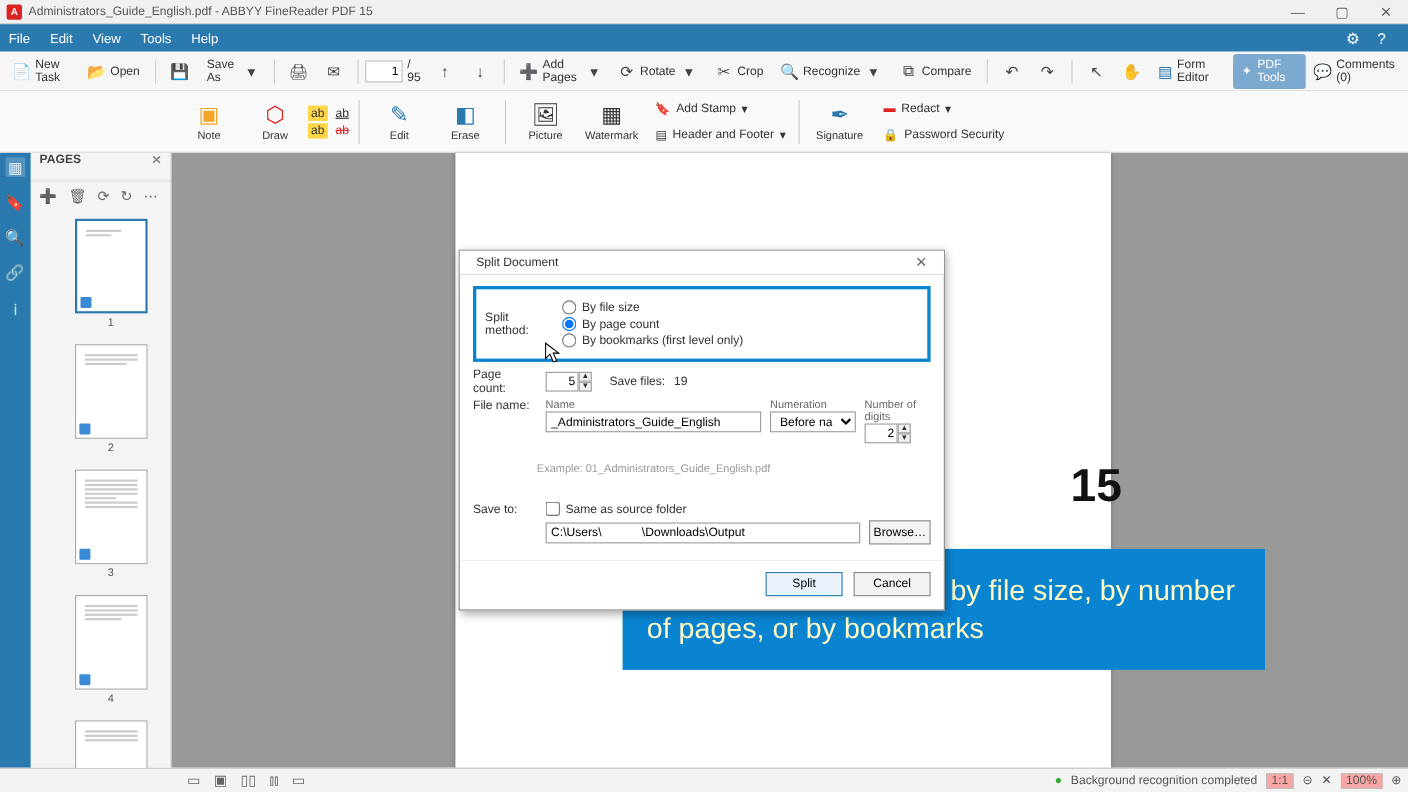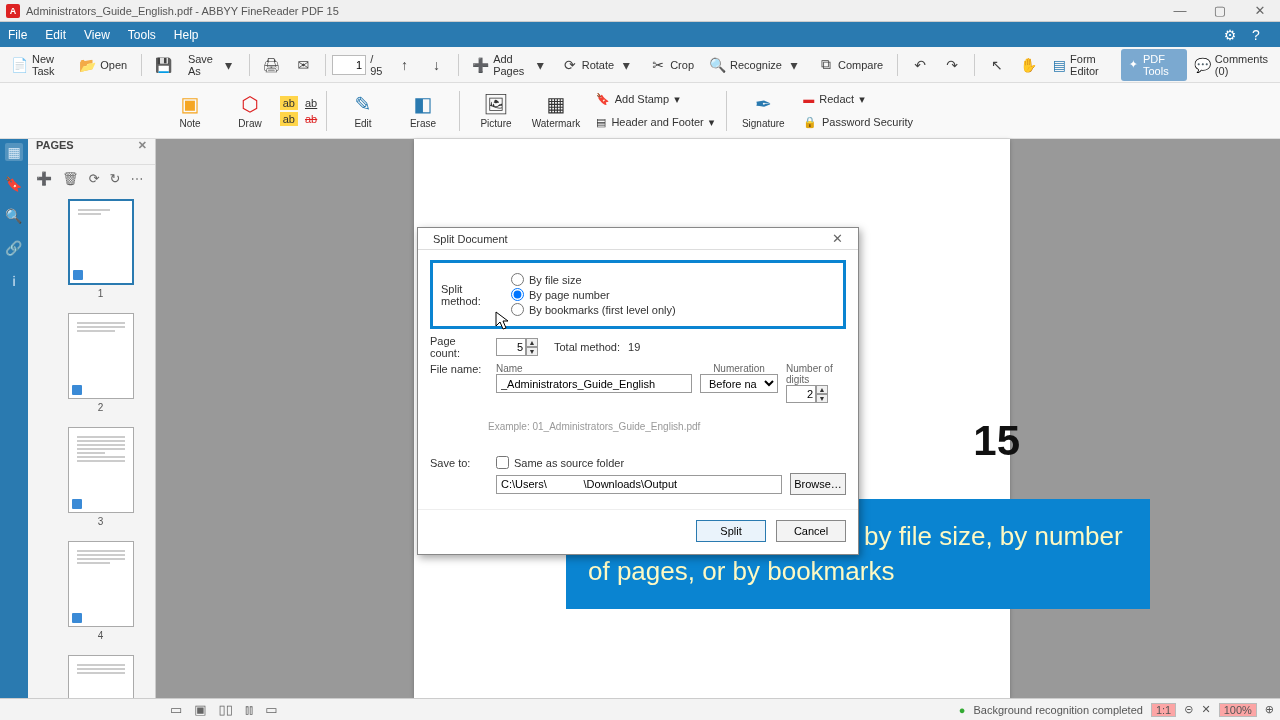--- a/index.html
+++ b/index.html
@@ -350,21 +350,21 @@
         <div class="hl-box">
           <div class="row">
             <span class="lblcol">Split method:</span>
             <div class="radiocol">
               <label class="radio">
                   <input type="radio" name="sm" style="">
                   <span>By file size</span>
                 </label>
               <label class="radio">
                   <input type="radio" name="sm" checked="" style="">
-                  <span>By page number</span>
+                  <span>By page count</span>
                 </label>
               <label class="radio">
                   <input type="radio" name="sm" style="">
                   <span>By bookmarks (first level only)</span>
                 </label>
             </div>
           </div>
           <div class="cursor-arrow" style="top:48px;left:62px;">
             <svg viewBox="0 0 16 20">
                 <path d="M1 1 L1 15 L5 11 L8 18 L11 17 L8 10 L13 10 Z" fill="#fff" stroke="#000" stroke-width="1"></path>
@@ -373,33 +373,33 @@
         </div>
         <div class="row">
           <span class="lblcol">Page count:</span>
           <div class="spin">
             <input value="5" style="">
             <div class="ar">
                 <span>▲</span>
                 <span>▼</span>
               </div>
           </div>
-          <span style="margin-left:8px;">Total method:</span>
+          <span style="margin-left:8px;">Save files:</span>
           <span>19</span>
         </div>
         <div class="row" style="align-items:flex-start;">
           <span class="lblcol">File name:</span>
           <div style="flex:1;">
             <div style="display:flex;gap:8px;">
               <div style="flex:1;">
                 <div style="font-size:10px;color:#666;">Name</div>
                 <input class="tfield" style="width: 100%;" value="_Administrators_Guide_English">
               </div>
               <div style="width:78px;">
-                <div style="font-size:10px;color:#666;text-align:center;">Numeration</div>
+                <div style="font-size:10px;color:#666;">Numeration</div>
                 <select class="tfield" style="width:100%;"><option>Before name</option></select>
               </div>
               <div style="width:60px;">
                 <div style="font-size:10px;color:#666;">Number of digits</div>
                 <div class="spin">
                   <input style="width: 30px;" value="2">
                   <div class="ar">
                       <span>▲</span>
                       <span>▼</span>
                     </div>

